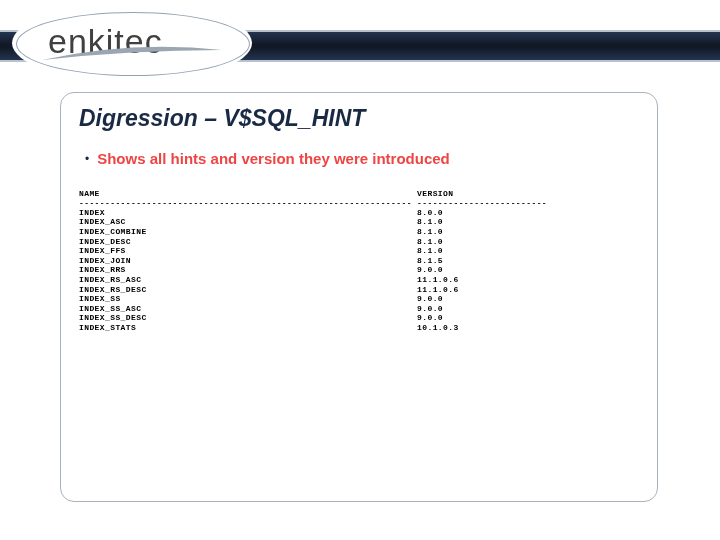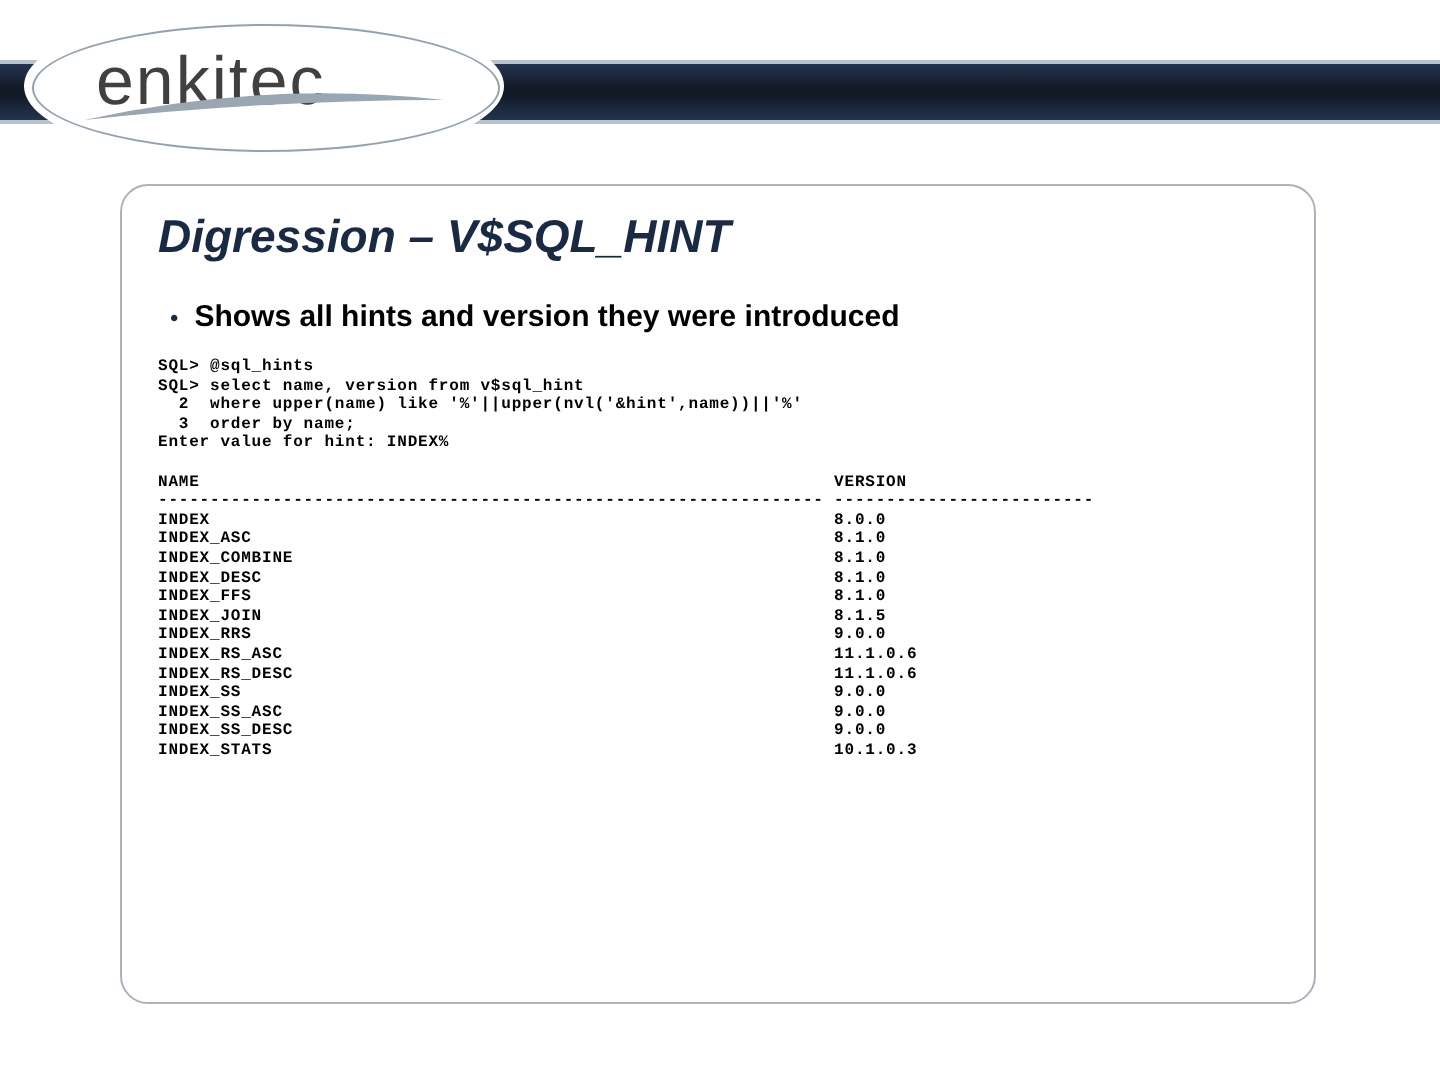--- a/index.html
+++ b/index.html
@@ -98,21 +98,21 @@
     margin: 6px 0 12px 0;
   }
   .bullet-dot {
     font-size: 12px;
     color: #1a2a44;
     margin: 2px 8px 0 6px;
   }
   .bullet-text {
     font-size: 15px;
     font-weight: bold;
-    color: #000000;
+    color: #ef4444;
   }
   .term {
     font-family: "Courier New", Courier, monospace;
     font-size: 8px;
     line-height: 1.2;
     white-space: pre;
     color: #000;
     letter-spacing: 0.4px;
     font-weight: bold;
   }
@@ -134,25 +134,20 @@
   </div>
 
   <div class="content-box">
     <div class="title">Digression – V$SQL_HINT</div>
 
     <div class="bullet-row">
       <span class="bullet-dot">•</span>
       <span class="bullet-text">Shows all hints and version they were introduced</span>
     </div>
 
-    <div class="term">SQL&gt; @sql_hints
-SQL&gt; select name, version from v$sql_hint
-  2  where upper(name) like '%'||upper(nvl('&amp;hint',name))||'%'
-  3  order by name;
-Enter value for hint: INDEX%</div>
     <div class="term"> </div>
     <div class="term" id="table-out">NAME                                                             VERSION
 ---------------------------------------------------------------- -------------------------
 INDEX                                                            8.0.0
 INDEX_ASC                                                        8.1.0
 INDEX_COMBINE                                                    8.1.0
 INDEX_DESC                                                       8.1.0
 INDEX_FFS                                                        8.1.0
 INDEX_JOIN                                                       8.1.5
 INDEX_RRS                                                        9.0.0

